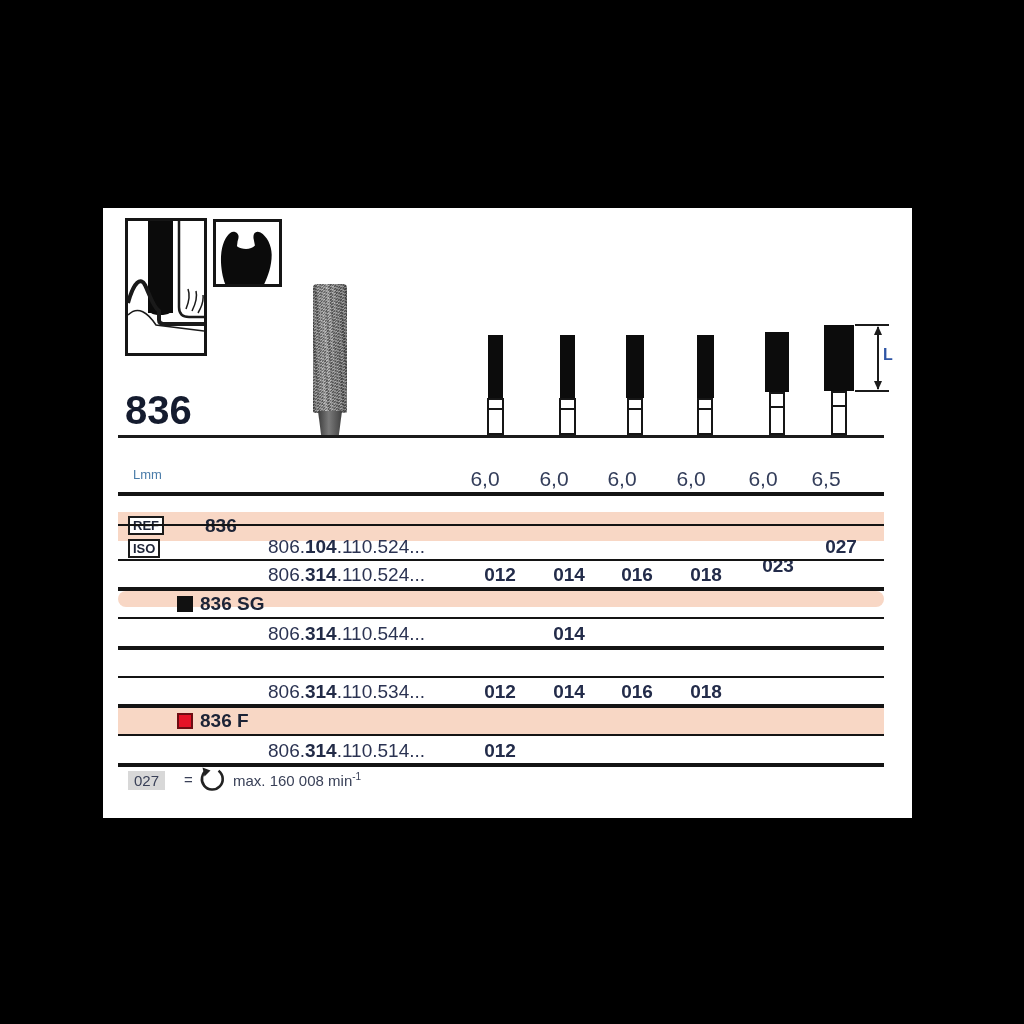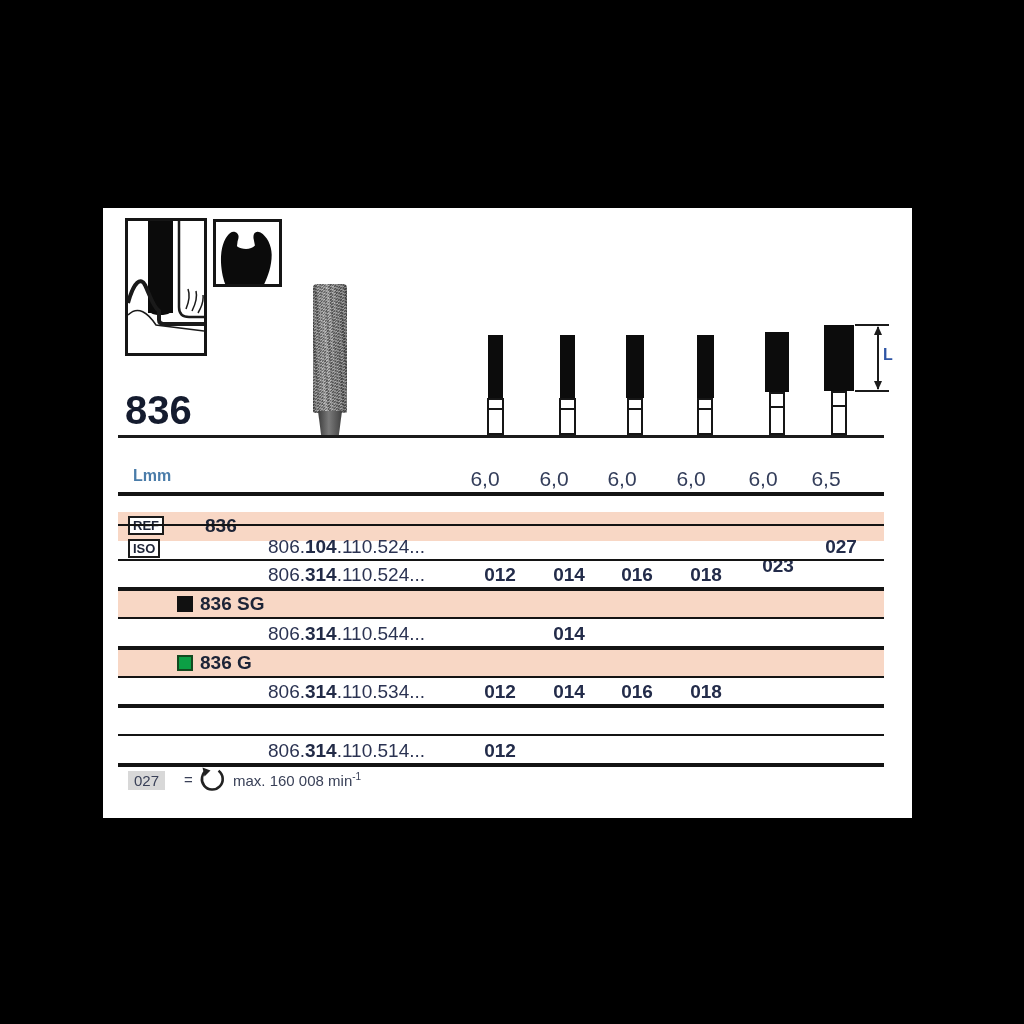--- a/index.html
+++ b/index.html
@@ -31,21 +31,21 @@
   .bur{position:absolute;}
   .bur .head{position:absolute;background:#0c0c0c;}
   .bur .shank{position:absolute;background:#fff;border:2px solid #161616;box-sizing:border-box;}
   .bur .collar{position:absolute;left:0;width:100%;height:2px;background:#161616;}
 
   
   .dim{position:absolute;left:749px;top:114px;}
   .dim-label{position:absolute;left:780px;top:138px;font-size:16px;font-weight:bold;color:#2f55a5;}
 
   
-  .lmm-label{position:absolute;left:30px;top:259px;font-size:16px;color:#4a7ca9;font-weight:bold;}
+  .lmm-label{position:absolute;left:30px;top:259px;font-size:13px;color:#4a7ca9;}
   .lmm-val{position:absolute;top:259px;font-size:21px;color:#333d5a;transform:translateX(-50%);}
 
   
   .tline{position:absolute;left:15px;width:766px;background:#141414;}
   .thick{height:4px;} .thin{height:2px;}
   .row{position:absolute;left:15px;width:766px;}
   .pink{background:#f8d7c5;}
   .badge{position:absolute;left:10px;border:2px solid #1a1a1a;font-size:13px;font-weight:bold;
          color:#1c2336;padding:0 3px;line-height:15px;background:#fff;}
   .refval{position:absolute;left:87px;top:3px;font-size:19px;font-weight:bold;color:#1c2336;}
@@ -171,47 +171,47 @@
 
   <div class="row" style="top:353px;height:26px;">
     <span class="code" style="top:3px;"><span>806.</span><b>314</b><span>.110.524...</span></span>
     <span class="size-cell c1" style="top:3px;">012</span>
     <span class="size-cell c2" style="top:3px;">014</span>
     <span class="size-cell c3" style="top:3px;">016</span>
     <span class="size-cell c4" style="top:3px;">018</span>
   </div>
   <div class="tline thick" style="top:379px;"></div>
 
-  <div class="row pink" style="top:383px;height:28px;">
+  <div class="row pink" style="top:383px;height:16px;border-radius:9px;">
     <span class="swatch sw-black"></span>
     <span class="variant-label">836 SG</span>
   </div>
   <div class="tline thin" style="top:409px;"></div>
 
   <div class="row" style="top:412px;height:20px;">
     <span class="code" style="top:3px;"><span>806.</span><b>314</b><span>.110.544...</span></span>
     <span class="size-cell c2" style="top:3px;">014</span>
   </div>
   <div class="tline thick" style="top:438px;"></div>
 
-  <div class="row pink" style="top:442px;height:26px;">
-    <span class="swatch sw-green"></span>
-    <span class="variant-label">836 G</span>
-  </div>
   <div class="tline thin" style="top:468px;"></div>
 
   <div class="row" style="top:470px;height:26px;">
     <span class="code" style="top:3px;"><span>806.</span><b>314</b><span>.110.534...</span></span>
     <span class="size-cell c1" style="top:3px;">012</span>
     <span class="size-cell c2" style="top:3px;">014</span>
     <span class="size-cell c3" style="top:3px;">016</span>
     <span class="size-cell c4" style="top:3px;">018</span>
   </div>
   <div class="tline thick" style="top:496px;"></div>
 
+  <div class="row pink" style="top:500px;height:26px;">
+    <span class="swatch sw-red"></span>
+    <span class="variant-label">836 F</span>
+  </div>
   <div class="tline thin" style="top:526px;"></div>
 
   <div class="row" style="top:529px;height:26px;">
     <span class="code" style="top:3px;"><span>806.</span><b>314</b><span>.110.514...</span></span>
     <span class="size-cell c1" style="top:3px;">012</span>
   </div>
   <div class="tline thick" style="top:555px;"></div>
 
   <div class="foot">
     <span class="foot-badge">027</span>

